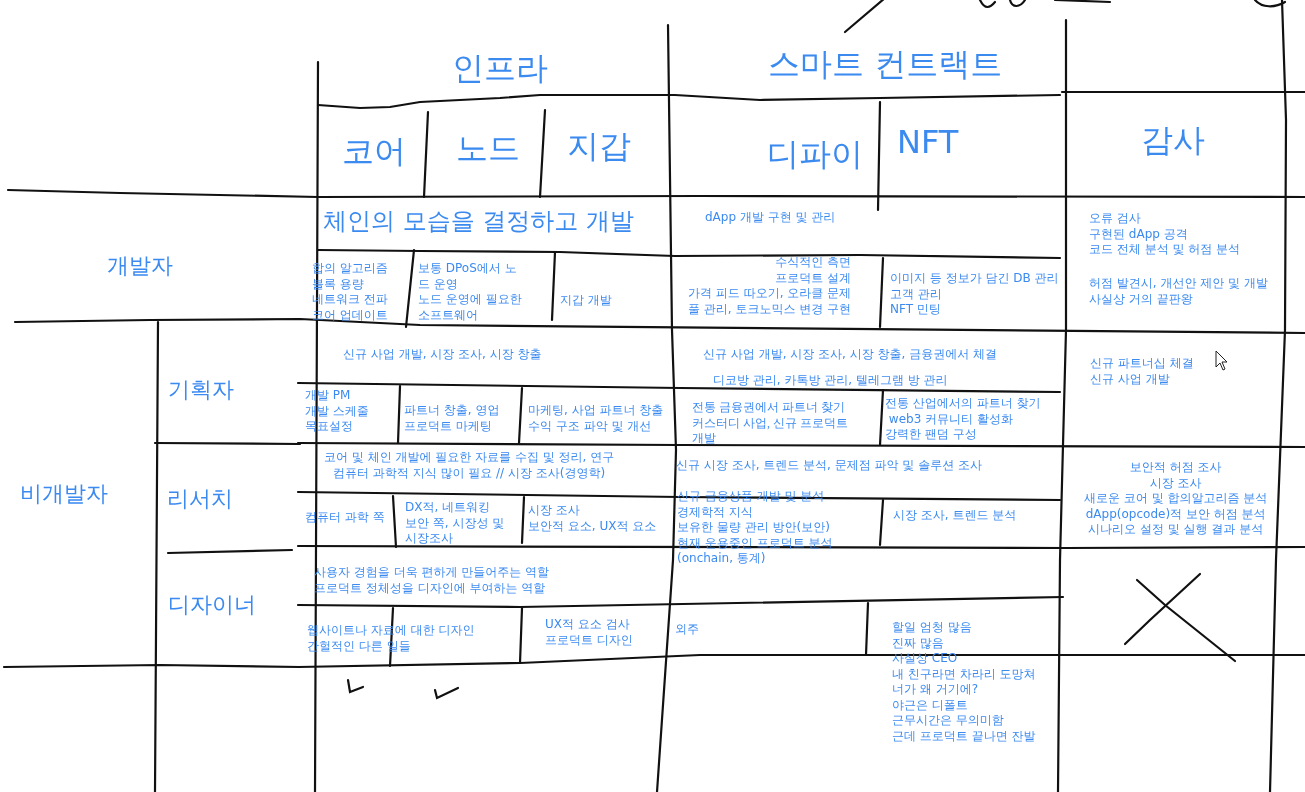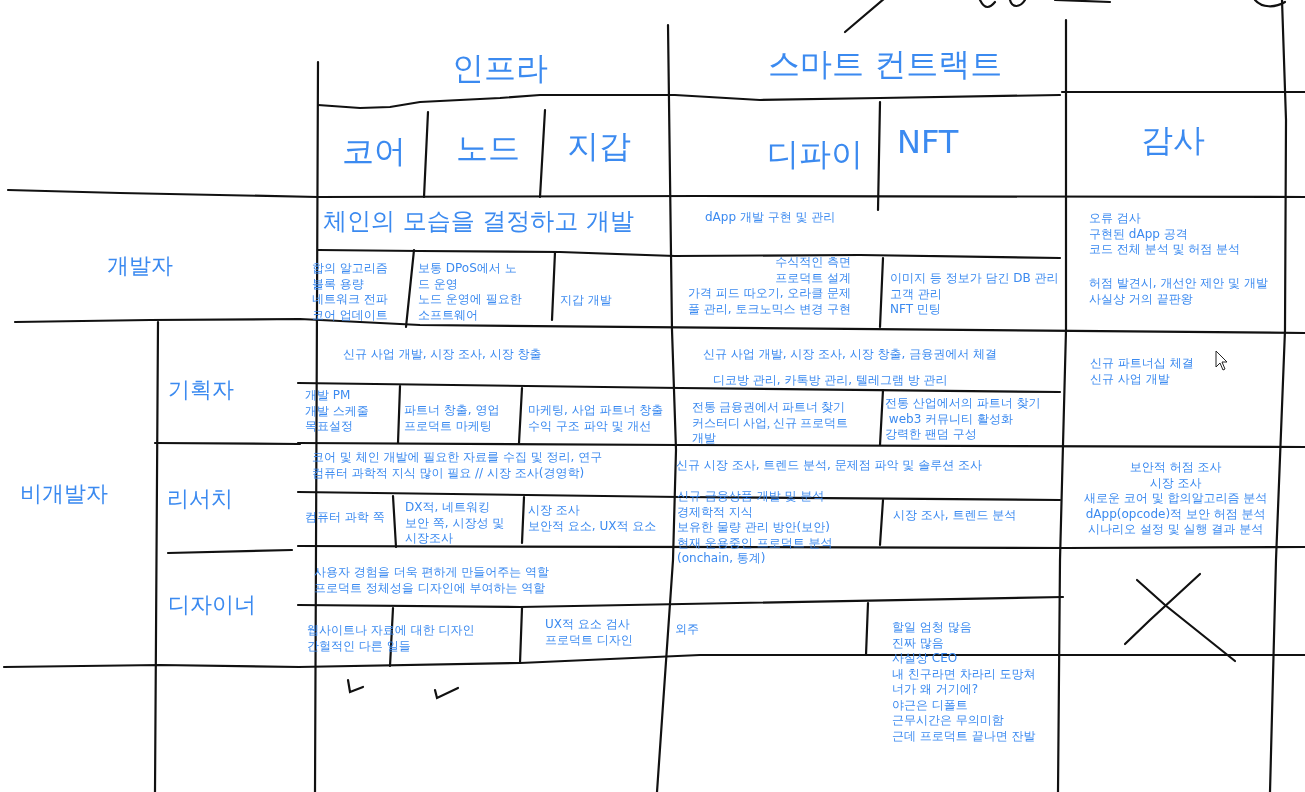--- a/index.html
+++ b/index.html
@@ -126,21 +126,21 @@
 개발</div>
 <div class="t s" style="left:885px;top:396px;">전통 산업에서의 파트너 찾기
  web3 커뮤니티 활성화
 강력한 팬덤 구성</div>
 <div class="t s" style="left:1090px;top:356px;">신규 파트너십 체결
 신규 사업 개발</div>
 <svg class="cursor" style="left:1215px;top:350px;" viewBox="0 0 16 22">
   <path d="M1 1 L1 17 L5 13 L8 20 L10 19 L7 12 L12 12 Z" fill="#fff" stroke="#222" stroke-width="1"></path>
 </svg>
 
-<div class="t s" style="left:312px;top:450px;">코어 및 체인 개발에 필요한 자료를 수집 및 정리, 연구
+<div class="t s" style="left:324px;top:450px;text-align:center;">코어 및 체인 개발에 필요한 자료를 수집 및 정리, 연구
 컴퓨터 과학적 지식 많이 필요 // 시장 조사(경영학)</div>
 <div class="t s" style="left:305px;top:510px;">컴퓨터 과학 쪽</div>
 <div class="t s" style="left:405px;top:500px;">DX적, 네트워킹
 보안 쪽, 시장성 및
 시장조사</div>
 <div class="t s" style="left:528px;top:503px;">시장 조사
 보안적 요소, UX적 요소</div>
 <div class="t s" style="left:676px;top:458px;">신규 시장 조사, 트렌드 분석, 문제점 파악 및 솔루션 조사</div>
 <div class="t s" style="left:677px;top:489px;">신규 금융상품 개발 및 분석
 경제학적 지식

